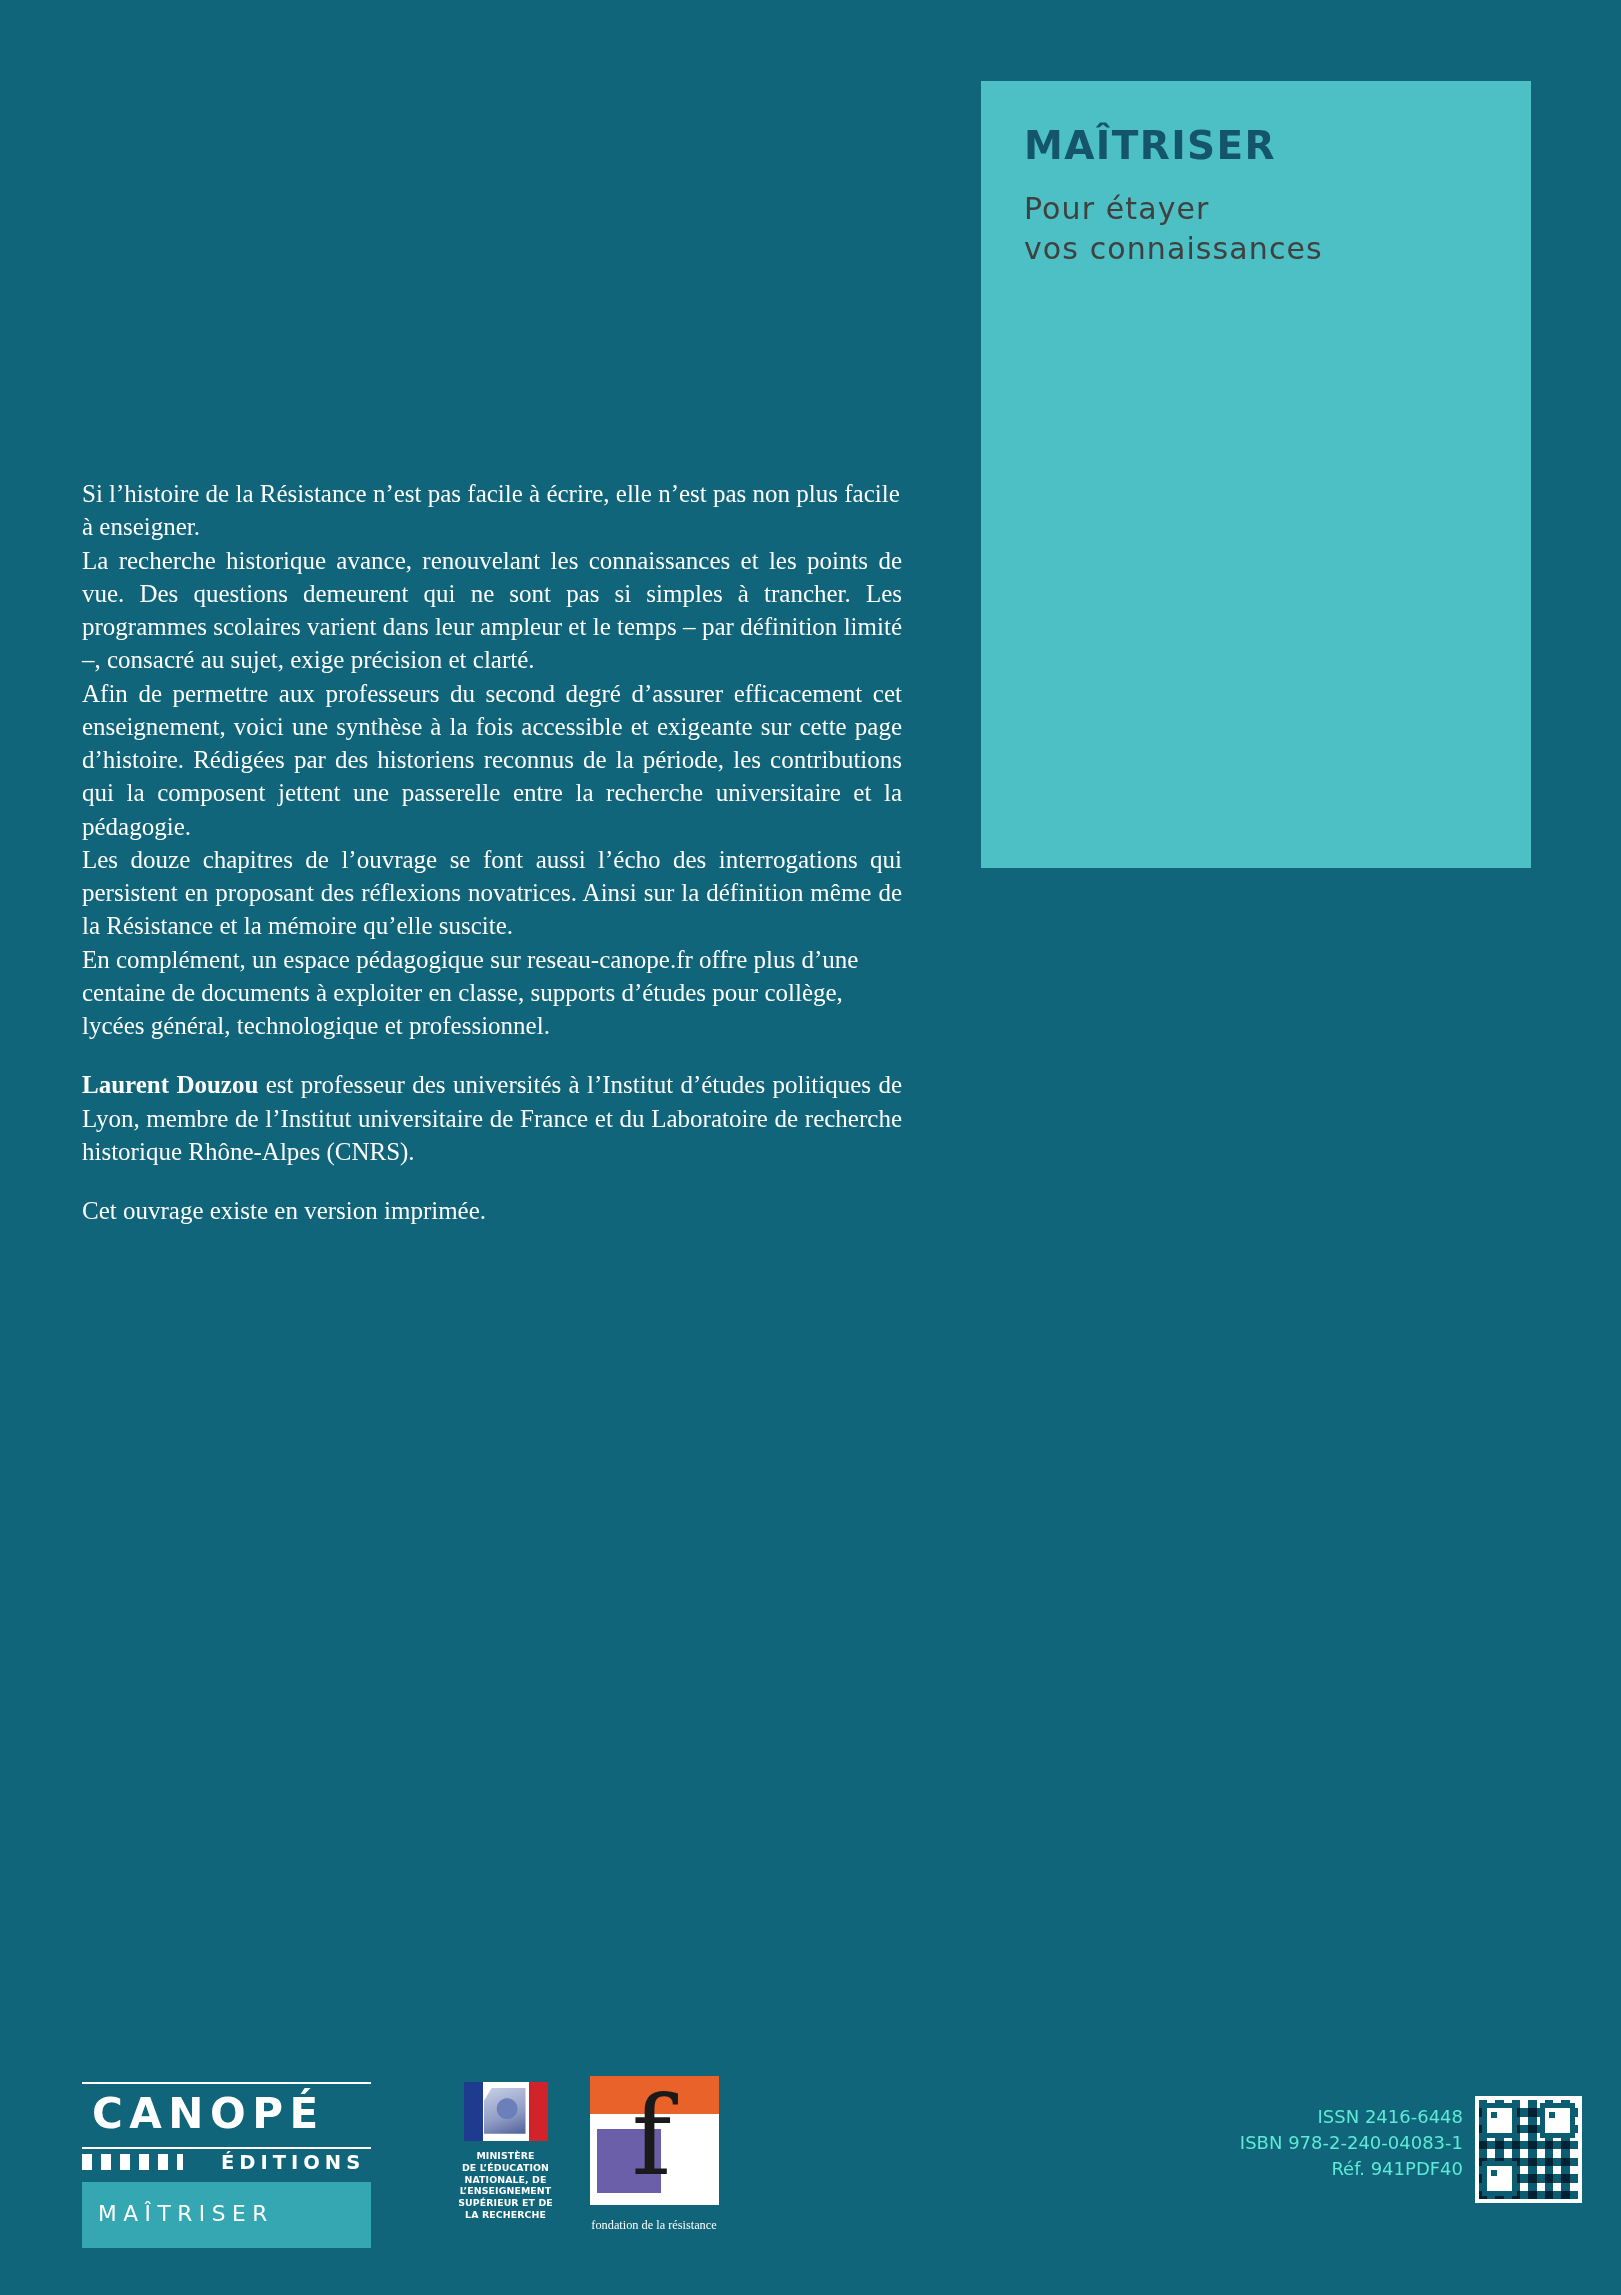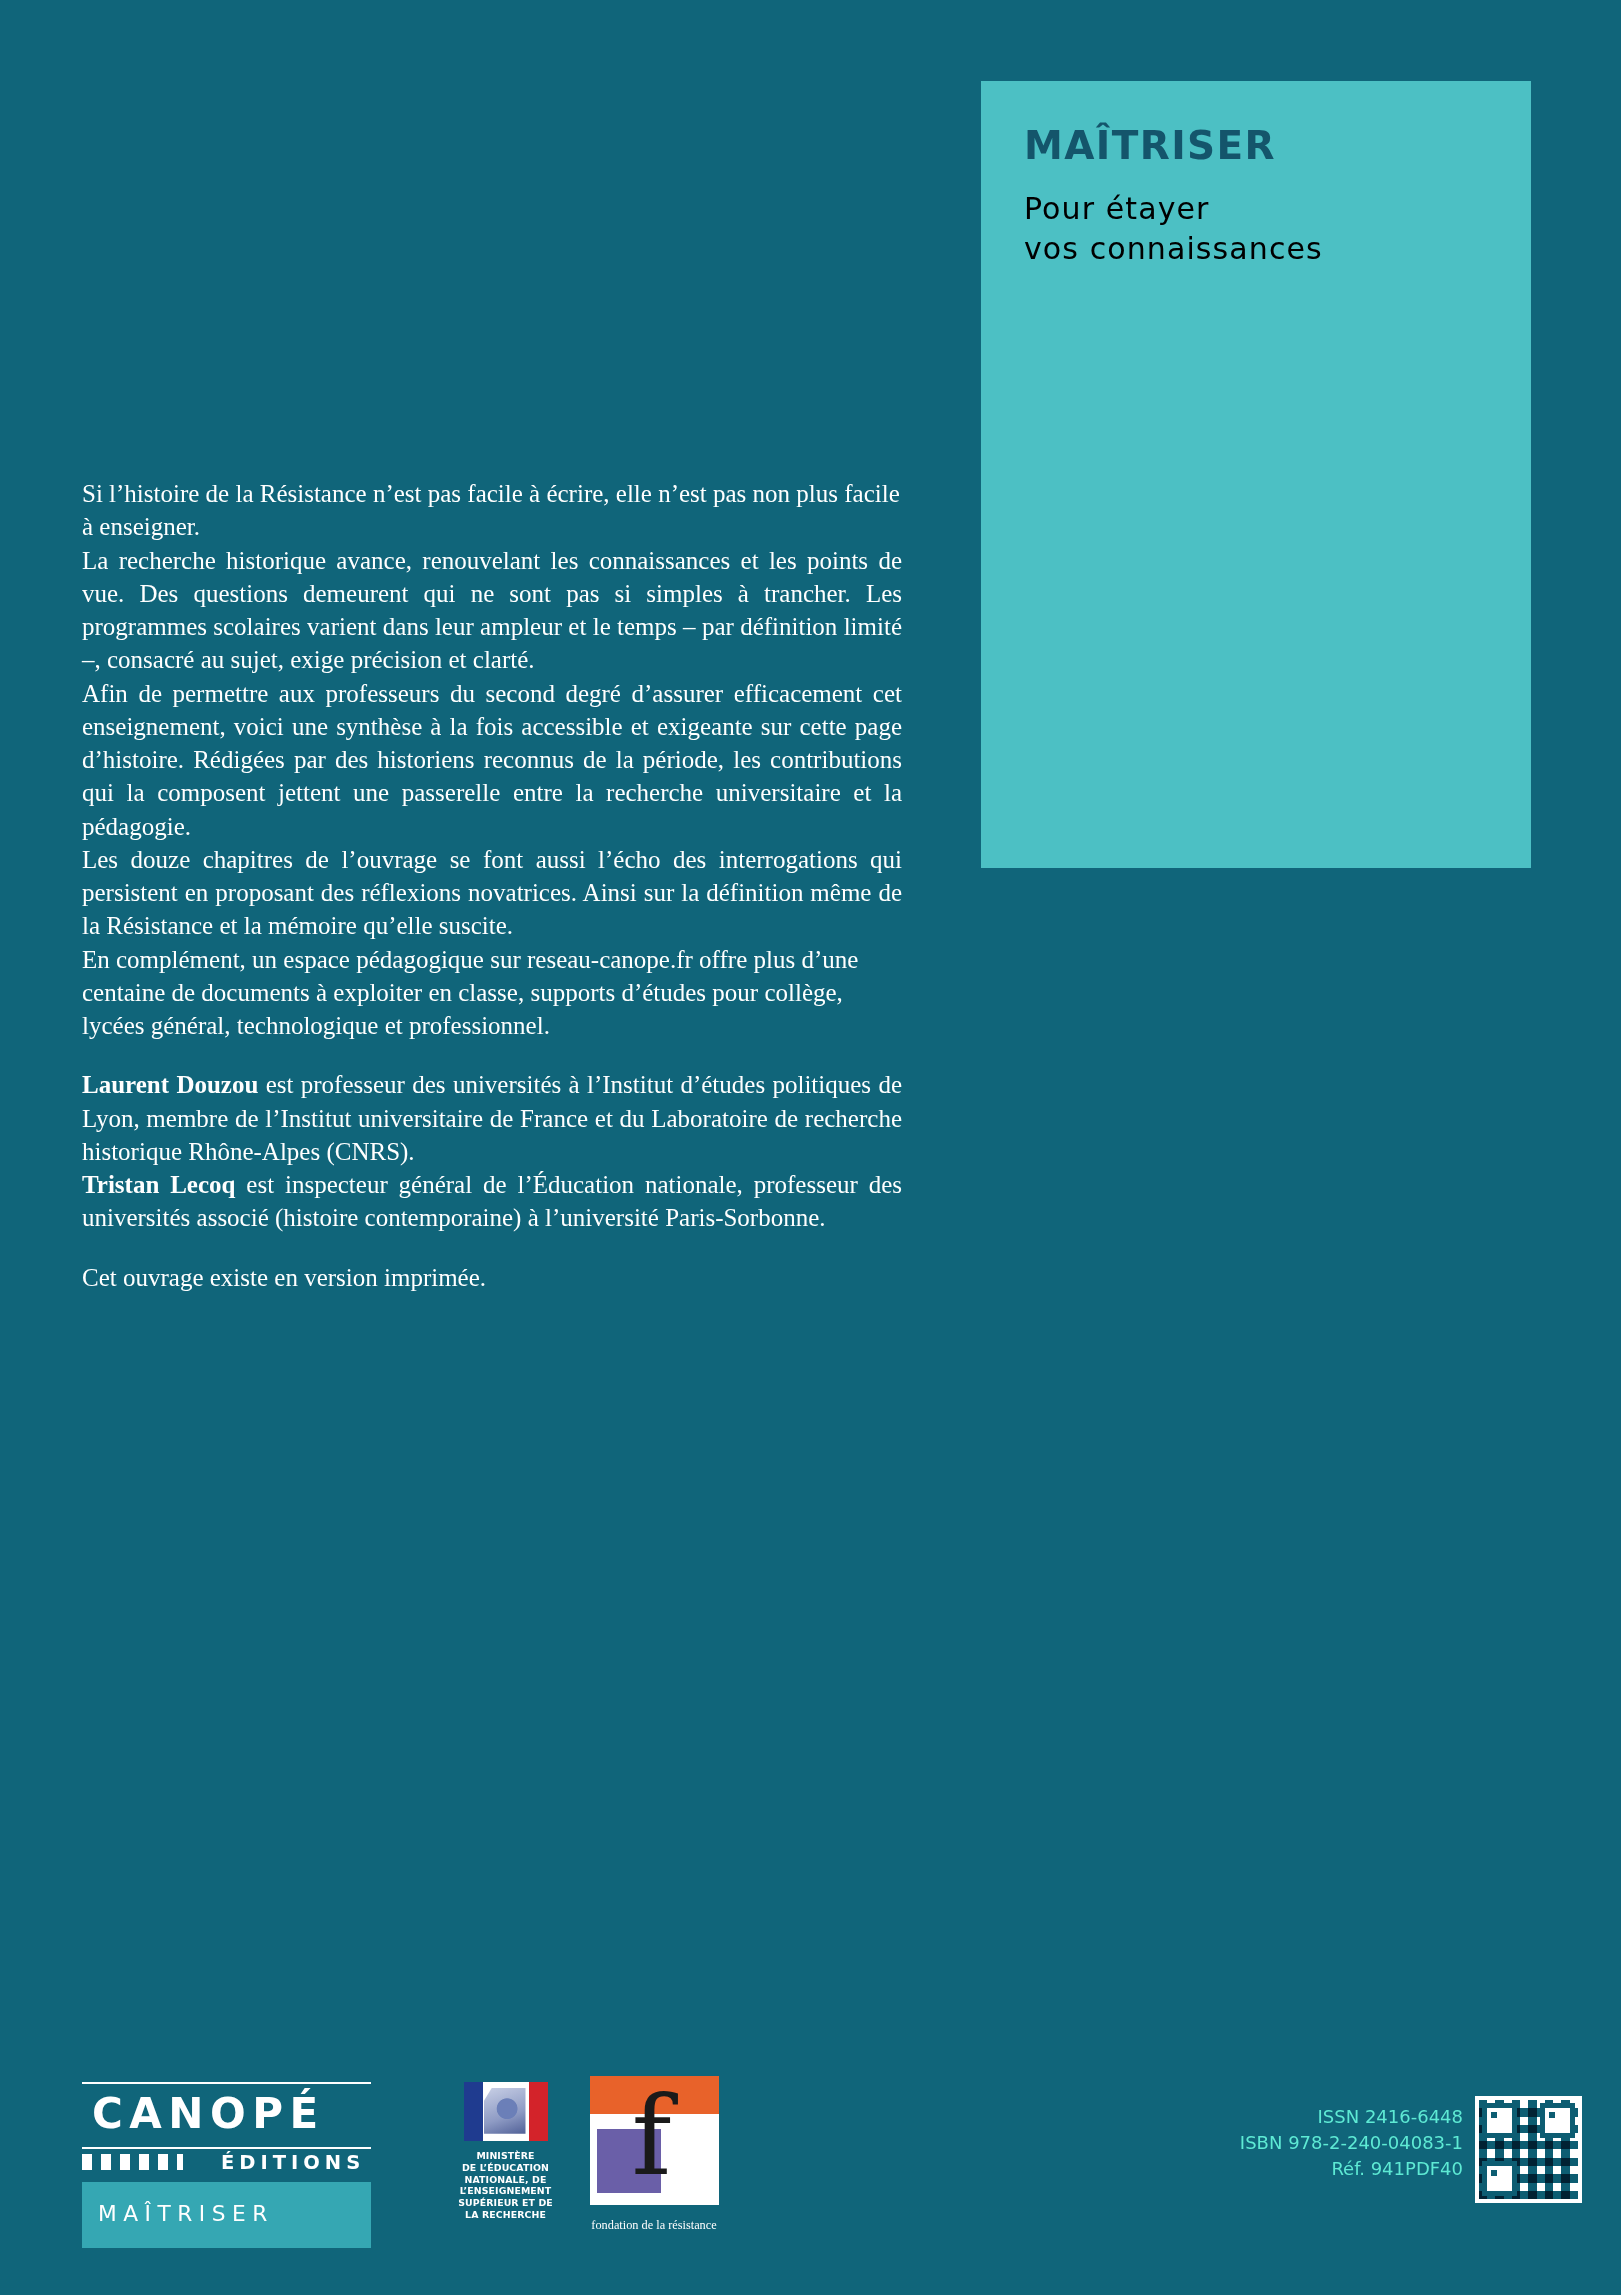--- a/index.html
+++ b/index.html
@@ -41,21 +41,21 @@
   }
   .collection-sub {
     position: absolute;
     left: 43px;
     top: 108px;
     font-family: "DejaVu Sans", sans-serif;
     font-weight: normal;
     font-size: 30px;
     line-height: 1.32;
     letter-spacing: 1.1px;
-    color: #000000;
+    color: #404040;
   }
 
   
   .blurb {
     position: absolute;
     left: 82px;
     top: 477px;
     width: 820px;
     color: #ffffff;
     font-family: "Liberation Serif", serif;
@@ -318,21 +318,20 @@
   <div class="blurb">
     <p class="nojust">Si l’histoire de la Résistance n’est pas facile à écrire, elle n’est pas non plus facile à enseigner.</p>
     <p>La recherche historique avance, renouvelant les connaissances et les points de vue. Des questions demeurent qui ne sont pas si simples à trancher. Les programmes scolaires varient dans leur ampleur et le temps – par définition limité –, consacré au sujet, exige précision et clarté.</p>
     <p>Afin de permettre aux professeurs du second degré d’assurer efficacement cet enseignement, voici une synthèse à la fois accessible et exigeante sur cette page d’histoire. Rédigées par des historiens reconnus de la période, les contributions qui la composent jettent une passerelle entre la recherche universitaire et la pédagogie.</p>
     <p>Les douze chapitres de l’ouvrage se font aussi l’écho des interrogations qui persistent en proposant des réflexions novatrices. Ainsi sur la définition même de la Résistance et la mémoire qu’elle suscite.</p>
     <p class="nojust">En complément, un espace pédagogique sur reseau-canope.fr offre plus d’une centaine de documents à exploiter en classe, supports d’études pour collège, lycées général, technologique et professionnel.</p>
 
     <div class="gap"></div>
 
     <p><b>Laurent Douzou</b><span> est professeur des universités à l’Institut d’études politiques de Lyon, membre de l’Institut universitaire de France et du Laboratoire de recherche historique Rhône-Alpes (CNRS).</span></p>
-    <p><b>Tristan Lecoq</b><span> est inspecteur général de l’Éducation nationale, professeur des universités associé (histoire contemporaine) à l’université Paris-Sorbonne.</span></p>
 
     <div class="gap"></div>
 
     <p class="nojust">Cet ouvrage existe en version imprimée.</p>
   </div>
 
   <div class="footer">
 
     <div class="canope">
       <div class="canope-box">

